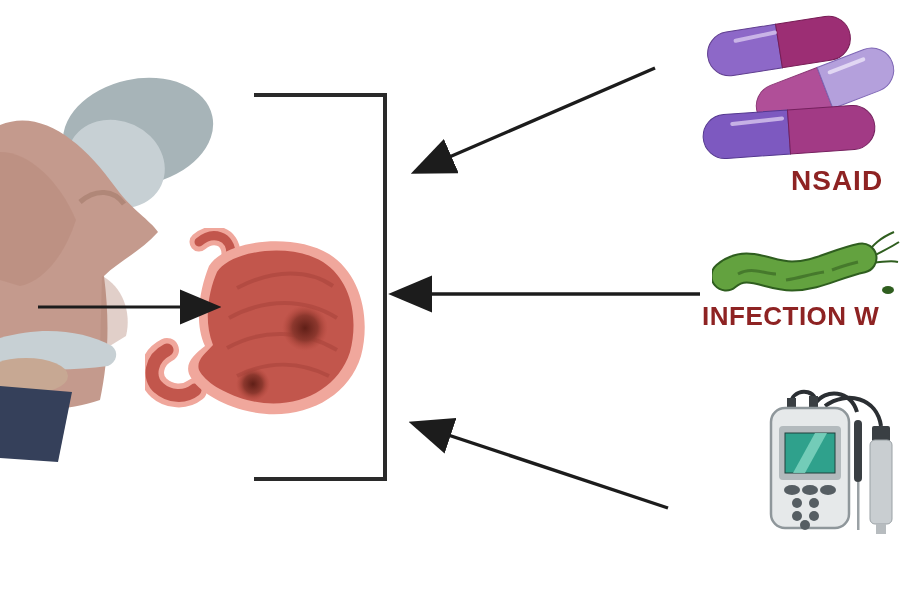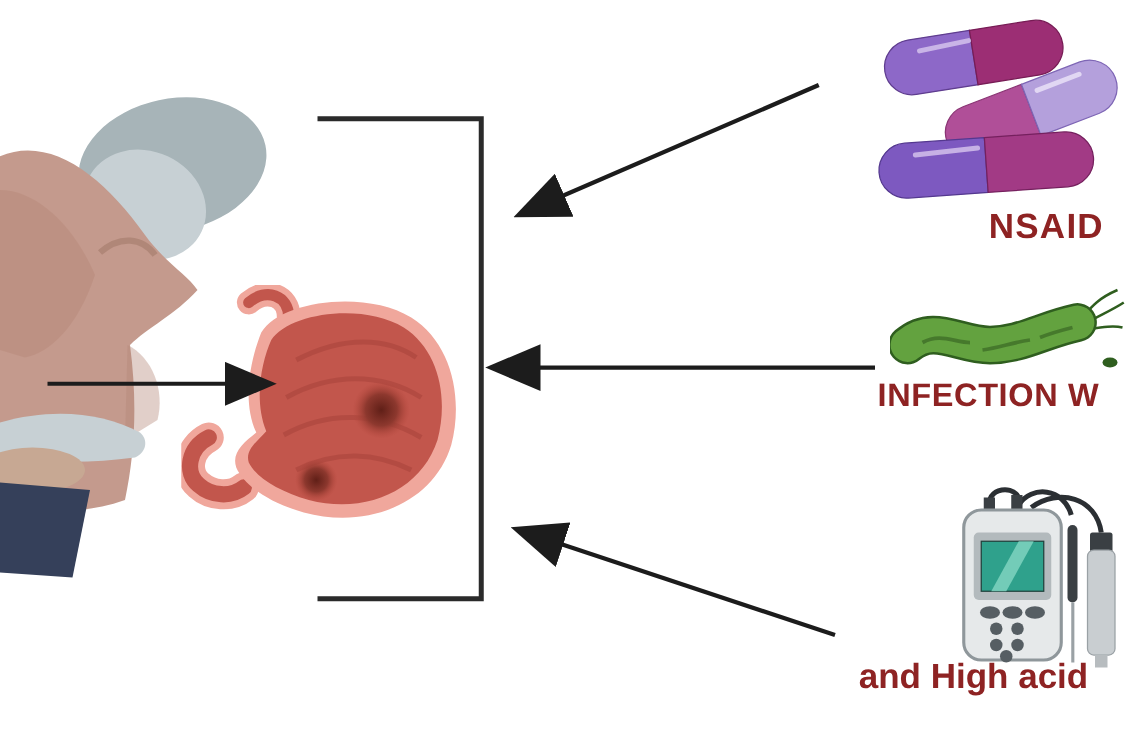--- a/index.html
+++ b/index.html
@@ -134,16 +134,15 @@
     <polyline points="254,95 385,95 385,479 254,479" fill="none" style="stroke:var(--bracket)" stroke-width="4"></polyline>
     <line x1="38" y1="307" x2="215" y2="307" style="stroke:var(--arrow)" stroke-width="3.2" marker-end="url(#ah)"></line>
     <line x1="655" y1="68" x2="417" y2="171" style="stroke:var(--arrow)" stroke-width="3.4" marker-end="url(#ah)"></line>
     <line x1="700" y1="294" x2="395" y2="294" style="stroke:var(--arrow)" stroke-width="3.4" marker-end="url(#ah)"></line>
     <line x1="668" y1="508" x2="415" y2="424" style="stroke:var(--arrow)" stroke-width="3.4" marker-end="url(#ah)"></line>
   </svg>
 
   <div id="nsaid-label" class="abs label">NSAID</div>
   <div id="infection-label" class="abs label">INFECTION W</div>
   <div id="alteration-label" class="abs label">
-    <div>and High acid</div>
   </div>
 
 </div>
 
 </body></html>

